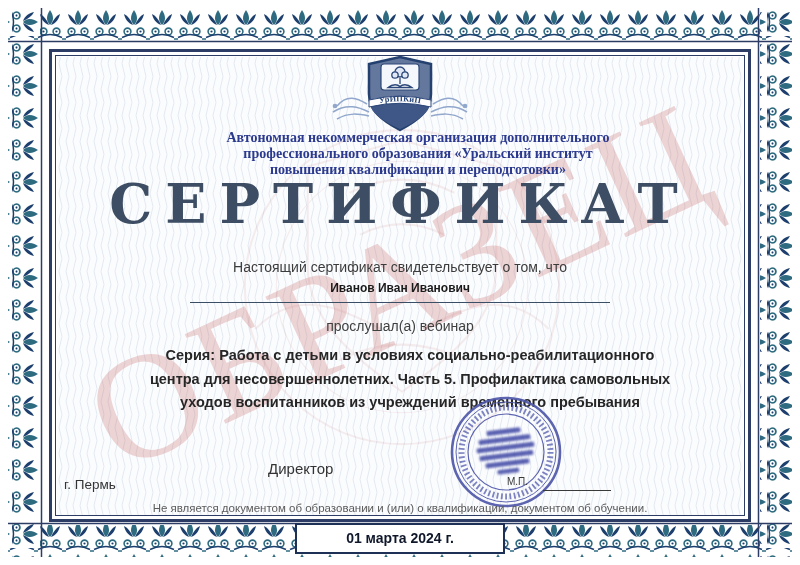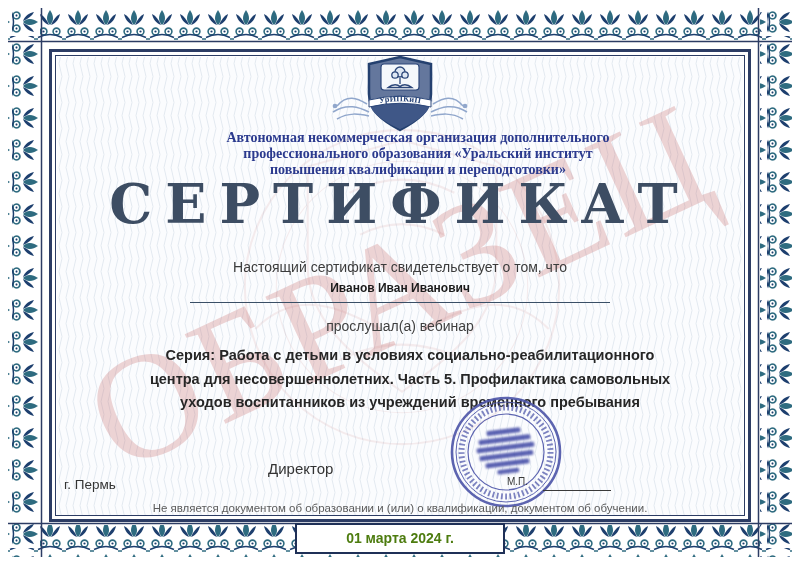--- a/index.html
+++ b/index.html
@@ -35,21 +35,21 @@
   .topic div{font-size:14.5px;font-weight:700;color:#262626;line-height:23.5px;}
   .stamp{position:absolute;left:449px;top:395px;z-index:4;opacity:.92;}
   .city{position:absolute;left:64px;top:477px;font-size:13.5px;color:#333;z-index:5;}
   .director{position:absolute;left:268px;top:461px;font-size:15px;color:#333;line-height:16px;z-index:5;}
   .mp{position:absolute;left:507px;top:476px;font-size:10px;color:#3a3a3a;z-index:5;}
   .sigline{position:absolute;left:543px;top:490px;width:68px;border-top:1.5px solid #3a3a3a;z-index:5;}
   .disclaimer{top:502px;font-size:11.5px;color:#5b5b5b;z-index:4;}
   .datebox{
     position:absolute;left:50%;transform:translateX(-50%);top:523px;width:206px;height:27px;
     background:#ffffff;border:2px solid #1f3057;z-index:6;
-    text-align:center;line-height:27px;font-size:14px;font-weight:700;color:#4d7c0f;
+    text-align:center;line-height:27px;font-size:14px;font-weight:700;color:#0f172a;
   }
 </style>
 </head>
 <body>
 
 <div class="certificate">
 
   <svg class="orn-border" width="784" height="549" viewBox="0 0 784 549">
     <defs>
       <pattern id="orn" width="28" height="32" patternUnits="userSpaceOnUse">

